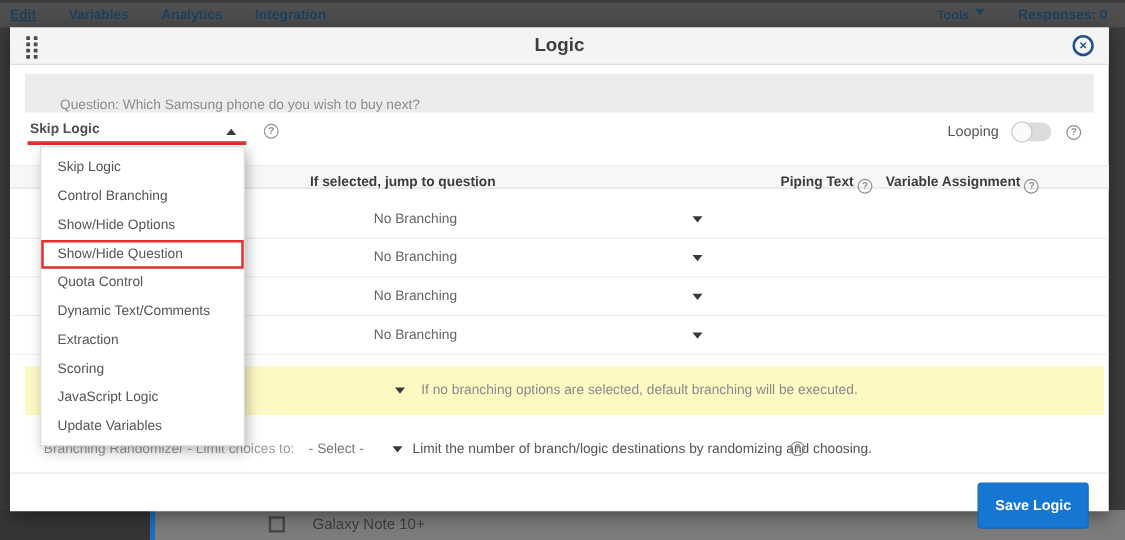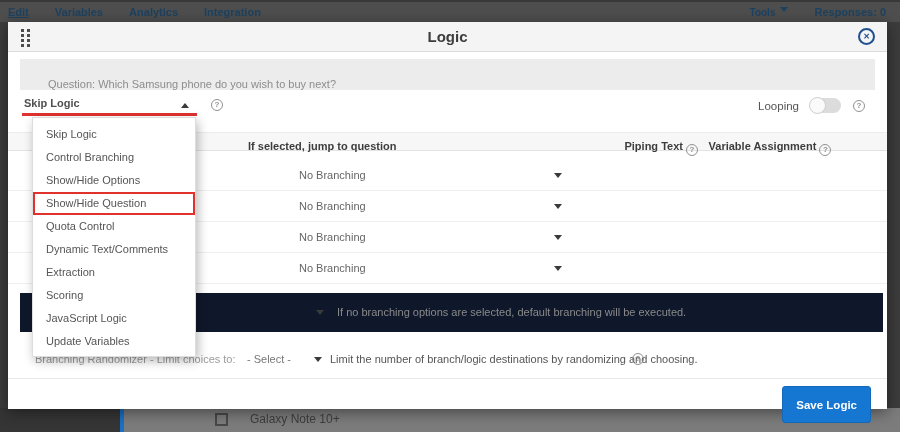--- a/index.html
+++ b/index.html
@@ -69,21 +69,21 @@
   .th { position:absolute; line-height:27px; }
   .th-jump { left:240px; }
   .th-piping { left:520px; width:170px; text-align:right; }
   .th-var { left:672px; width:180px; text-align:center; }
 
   .branch-rows { position:absolute; left:0; right:0; top:138px; }
   .branch-row { position:relative; height:31px; border-bottom:1px solid #efefef; }
   .br-value { position:absolute; left:247px; line-height:31px; font-size:11px; color:#666; cursor:pointer;margin-left:44px; }
   .br-caret { position:absolute; left:546px; top:13px; }
 
-  .default-row { position:absolute; left:12px; right:4px; top:271px; height:39px; background:#0f172a; }
+  .default-row { position:absolute; left:12px; right:4px; top:271px; height:39px; background:#fef9c3; }
   .default-caret { position:absolute; left:296px; top:17px; }
   .default-note { position:absolute; left:317px; top:0; line-height:39px; font-size:11px; color:#8a8a8a; }
 
   .randomizer-row { position:absolute; left:0; right:0; top:325px; height:24px; font-size:11px; }
   .rand-label { position:absolute; left:27px; line-height:24px; color:#9b9b9b; }
   .rand-select { position:absolute; left:239px; line-height:24px; color:#777; cursor:pointer; }
   .rand-caret { position:absolute; left:306px; top:10px; }
   .rand-desc { position:absolute; left:322px; line-height:24px; color:#555; }
   .help-rand { position:absolute; left:624px; top:6px; }
 

